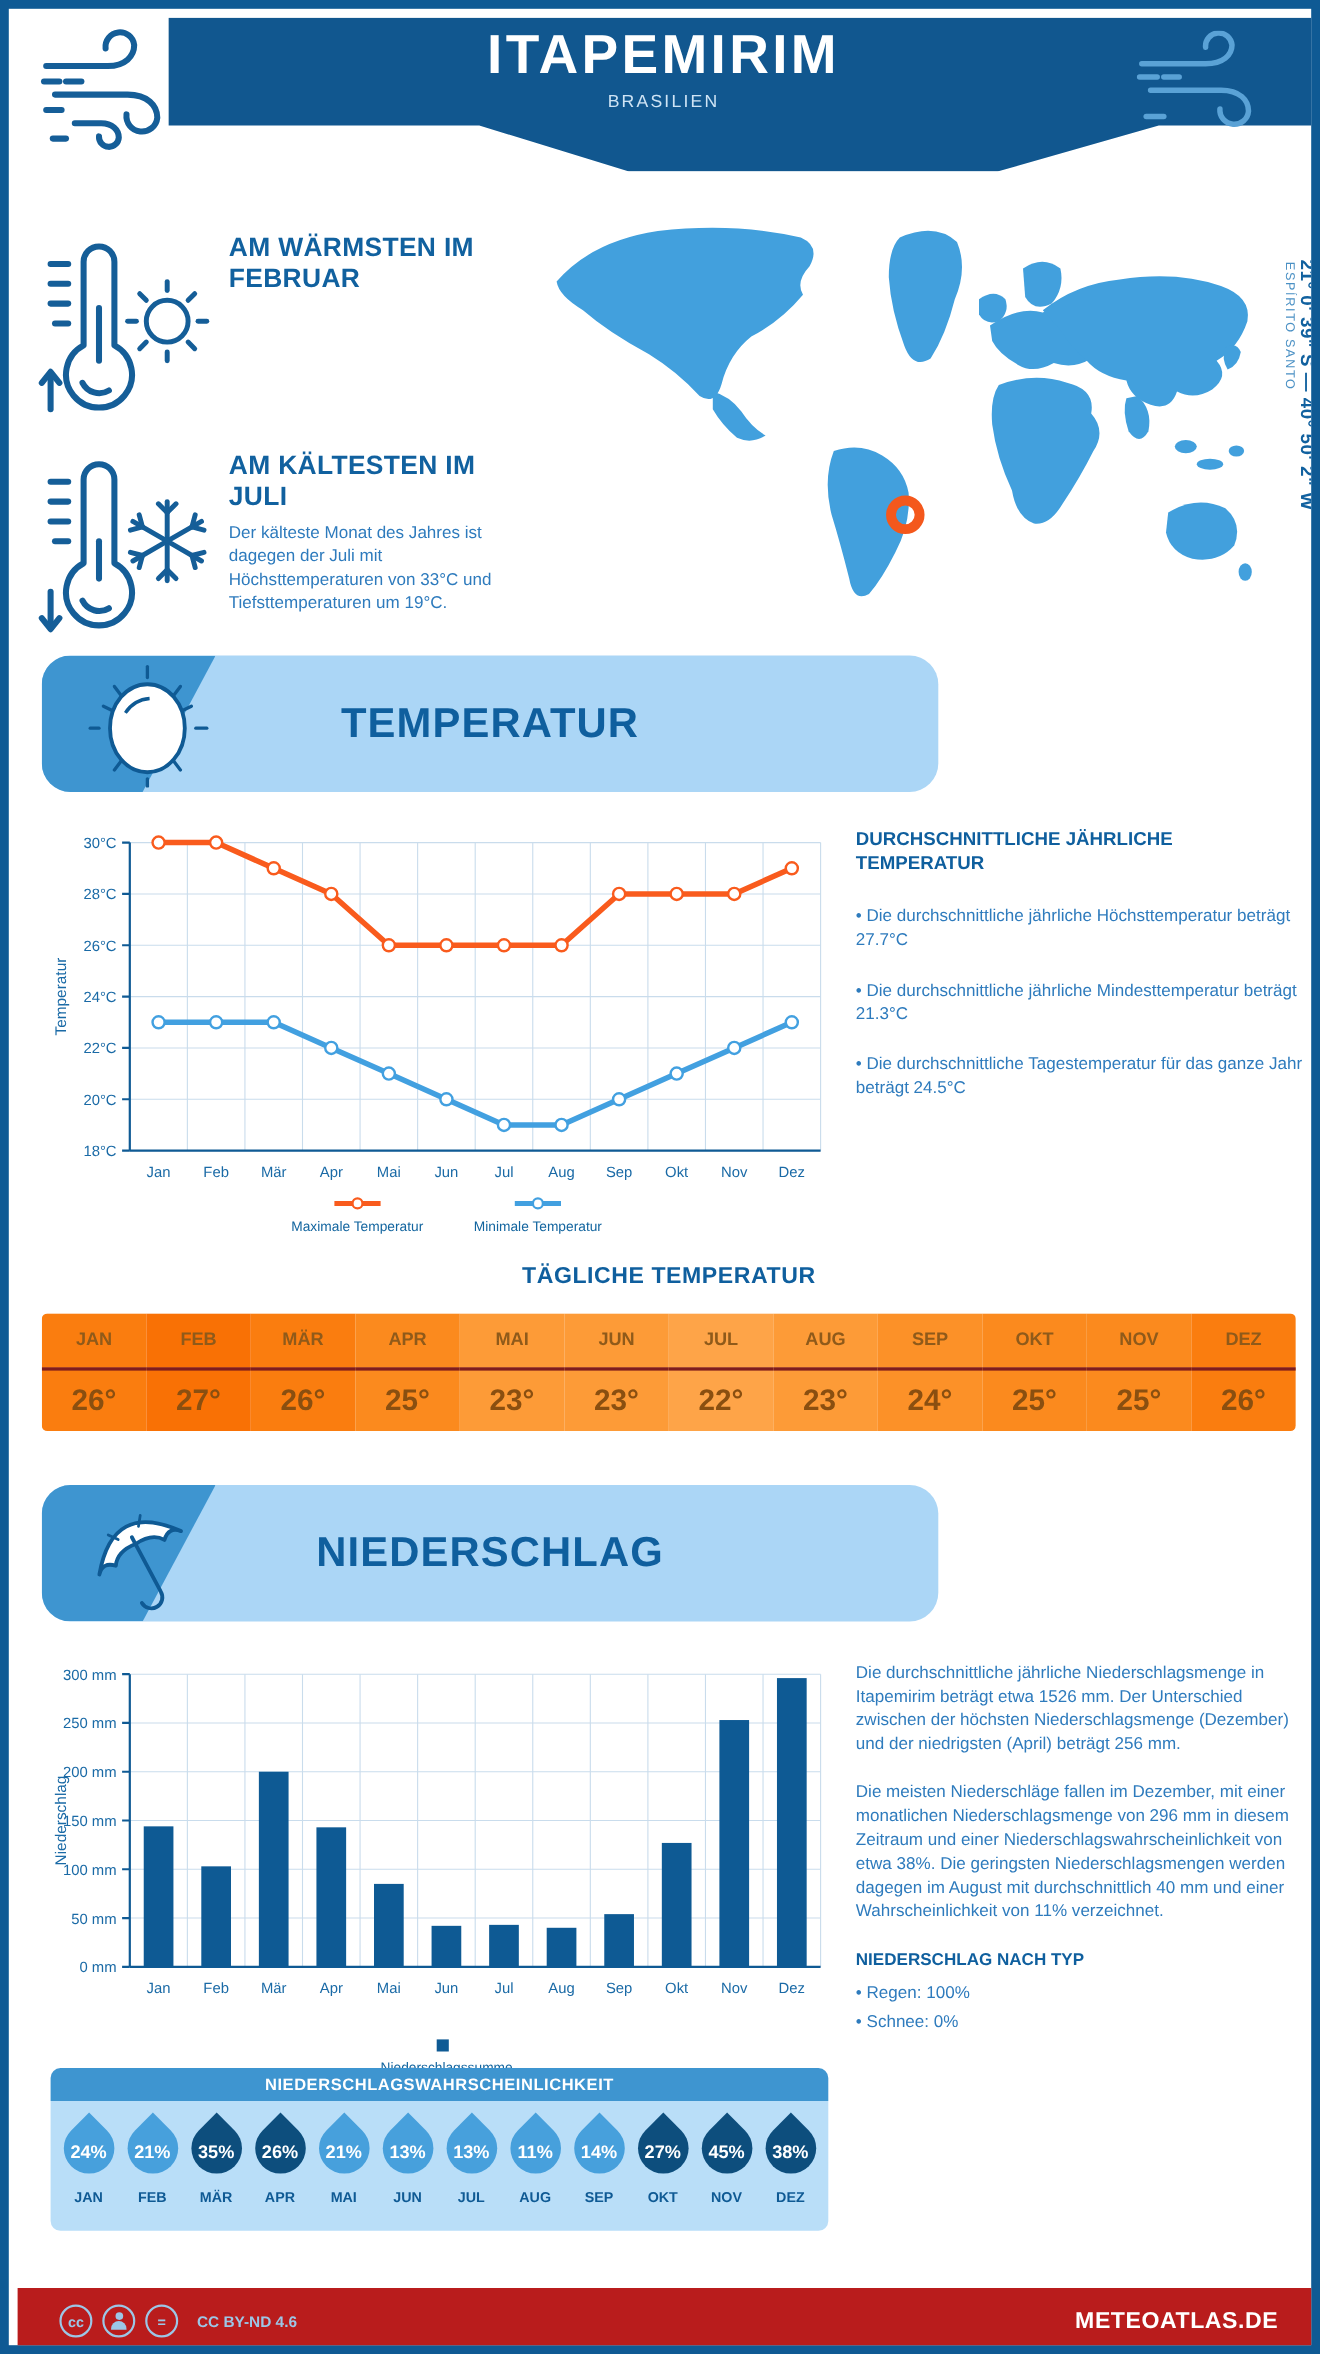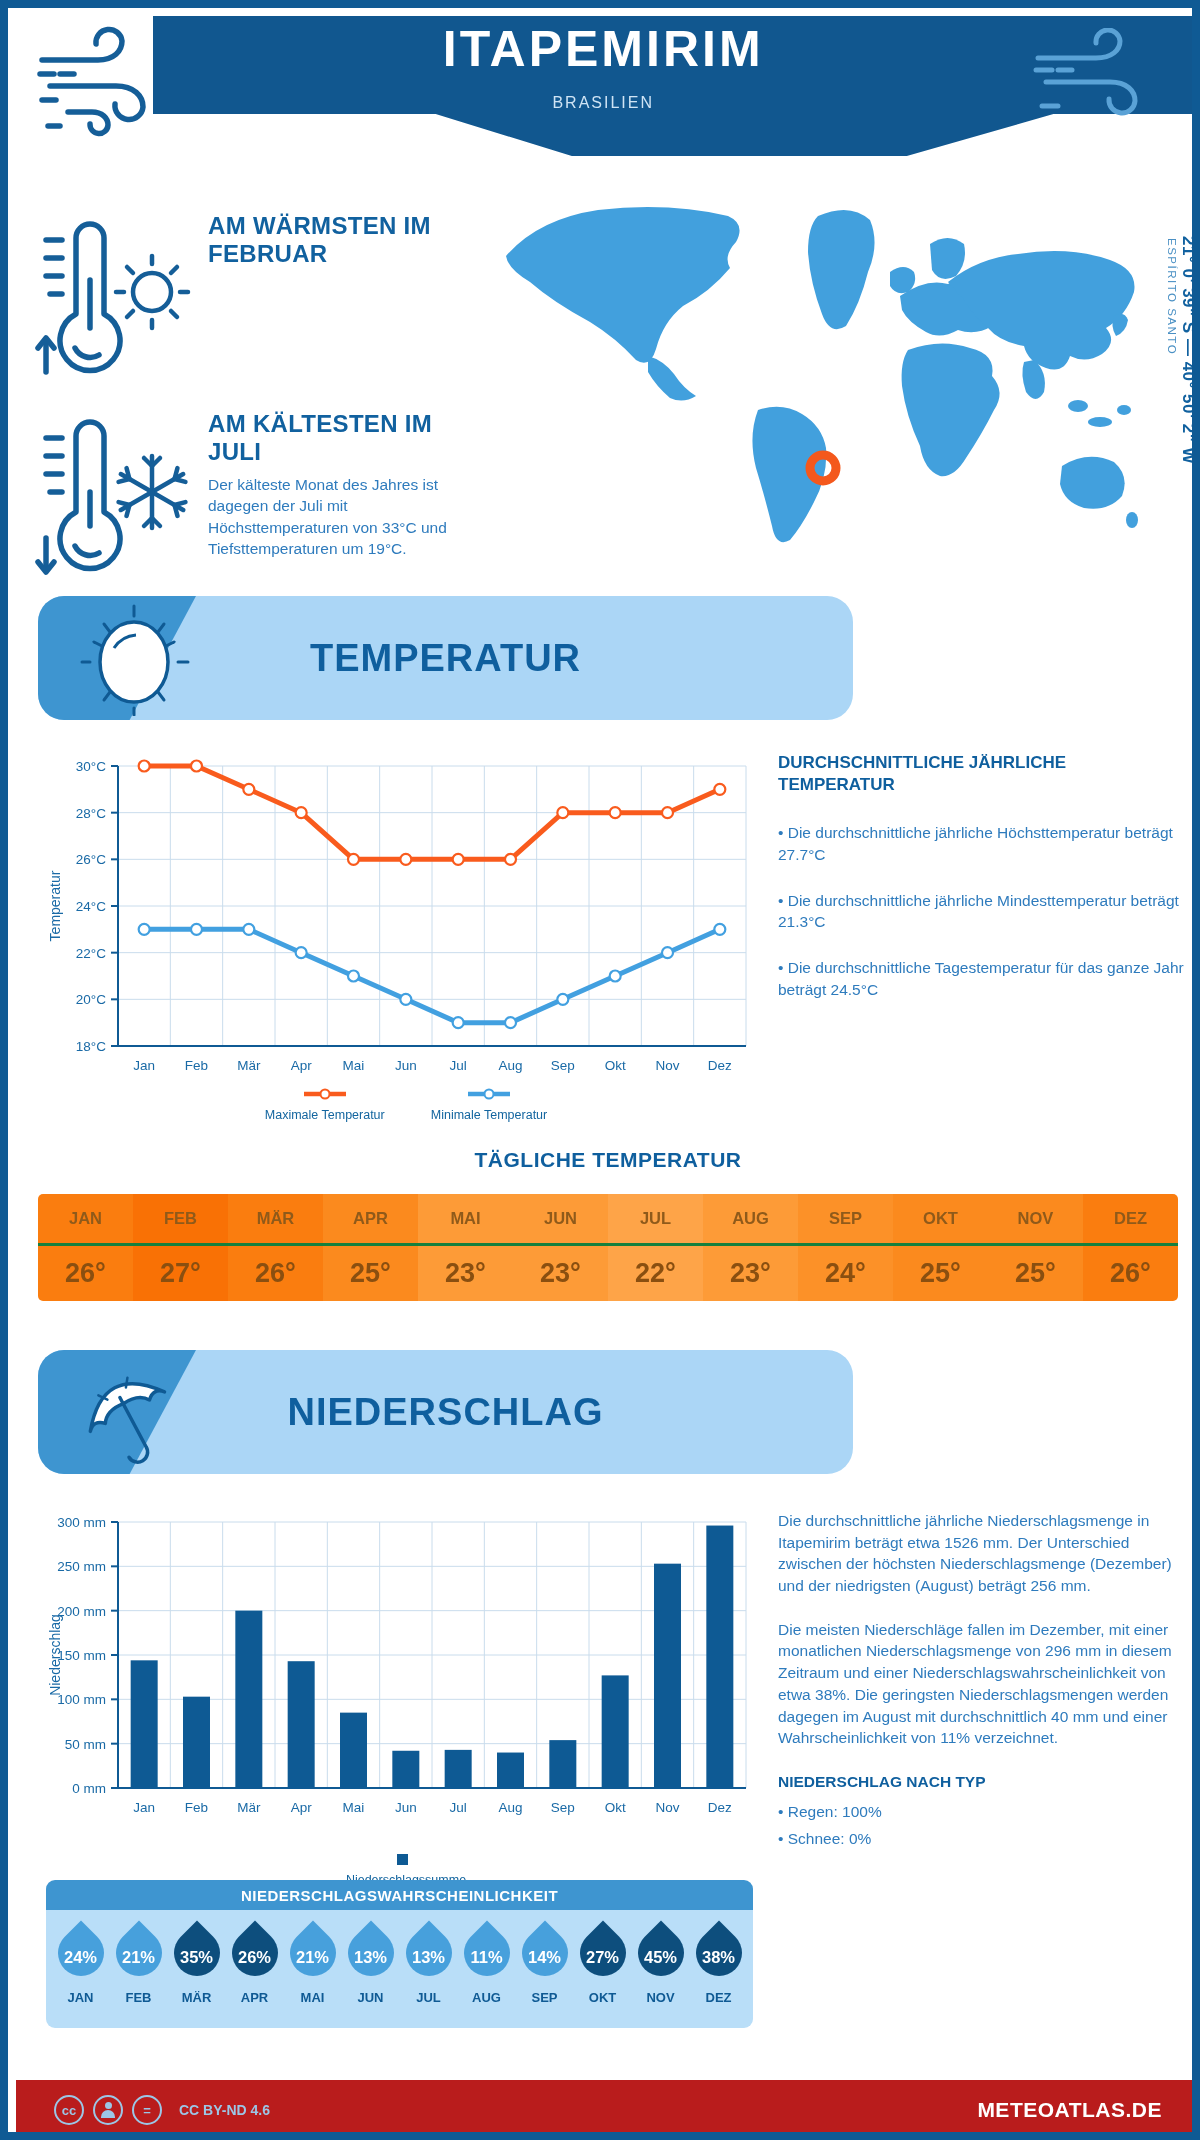--- a/index.html
+++ b/index.html
@@ -7,21 +7,21 @@
   .page{position:relative;width:1200px;height:2140px;background:#fff;border:8px solid #0f5a94;margin:0 auto;overflow:hidden;
         font-family:"Liberation Sans",sans-serif;}
   .inner{position:absolute;left:8px;top:8px;width:1184px;height:2124px;}
   .abs{position:absolute;}
 
   
   .ribbon{left:137px;top:0;width:1047px;height:140px;background:#11578f;
           clip-path:polygon(0 0,100% 0,100% 70%,86% 70%,72% 100%,40% 100%,27% 70%,0 70%);}
   .ribbon-text{left:0;top:0;width:86%;text-align:center;color:#fff;}
   .city{margin-top:4px;font-size:50px;font-weight:bold;letter-spacing:3px;}
-  .country{margin-top:16px;font-size:16px;letter-spacing:2px;color:#cfe4f5;}
+  .country{margin-top:6px;font-size:16px;letter-spacing:2px;color:#cfe4f5;}
   .windL{left:18px;top:6px;}
   .windR{left:1012px;top:12px;}
 
   
   .fact-head{font-size:24px;font-weight:bold;color:#11619f;letter-spacing:.3px;}
   .fact-text{font-size:15.5px;line-height:1.38;color:#2e7bbd;margin-top:8px;}
   .fact1-icons{left:14px;top:200px;}
   .fact1-text{left:192px;top:196px;width:280px;}
   .fact2-icons{left:14px;top:398px;}
   .fact2-text{left:192px;top:394px;width:280px;}
@@ -66,21 +66,21 @@
   .para{margin-bottom:22px;}
   .type-head{font-weight:bold;color:#0f5f9e;margin-bottom:8px;}
   .type-bullet{margin-bottom:6px;}
   .type-bullet:before{content:"• ";}
 
   
   .daily-title{left:22px;top:1132px;width:1140px;text-align:center;font-size:21px;font-weight:bold;color:#0f5f9e;letter-spacing:.5px;}
   .dtable{left:22px;top:1178px;width:1140px;border-radius:5px;overflow:hidden;display:grid;grid-template-columns:repeat(12,1fr);}
   .dcell{display:flex;align-items:center;justify-content:center;}
   .dcell.h{height:49px;font-size:16.5px;font-weight:bold;color:#8f5a1a;}
-  .dcell.v{height:58px;font-size:27px;font-weight:bold;color:#8a4f10;border-top:3px solid #15803d;}
+  .dcell.v{height:58px;font-size:27px;font-weight:bold;color:#8a4f10;border-top:3px solid #7f1d1d;}
 
   
   .prob-head{left:30px;top:1864px;width:707px;height:30px;background:#3e95d0;border-radius:9px 9px 0 0;
              display:flex;align-items:center;justify-content:center;color:#fff;font-weight:bold;font-size:15px;letter-spacing:.5px;}
   .prob-body{left:30px;top:1894px;width:707px;height:118px;background:#b9def8;border-radius:0 0 9px 9px;
              display:flex;justify-content:space-between;padding:10px 6px 0 6px;}
   .drop-col{width:57px;display:flex;flex-direction:column;align-items:center;}
   .drop{position:relative;width:62px;height:64px;}
   .tear{position:absolute;left:8px;top:10px;width:46px;height:46px;background:#47a0dc;border-radius:0 50% 50% 50%;transform:rotate(45deg);}
   .drop.dark .tear{background:#0d4e7d;}
@@ -464,21 +464,21 @@
         <rect x="660.3333333333334" y="21.54666666666668" width="27" height="262.4533333333333" fill="#0e5a94"></rect>
       </svg>
   <div class="abs bar-legend">
     <span class="legend-item">
       <span class="sq"></span>
       <span>Niederschlagssumme</span>
     </span>
   </div>
 
   <div class="abs col-right col-prec">
-    <div class="para">Die durchschnittliche jährliche Niederschlagsmenge in Itapemirim beträgt etwa 1526 mm. Der Unterschied zwischen der höchsten Niederschlagsmenge (Dezember) und der niedrigsten (August) beträgt 256 mm.</div>
+    <div class="para">Die durchschnittliche jährliche Niederschlagsmenge in Itapemirim beträgt etwa 1526 mm. Der Unterschied zwischen der höchsten Niederschlagsmenge (Dezember) und der niedrigsten (April) beträgt 256 mm.</div>
     <div class="para">Die meisten Niederschläge fallen im Dezember, mit einer monatlichen Niederschlagsmenge von 296 mm in diesem Zeitraum und einer Niederschlagswahrscheinlichkeit von etwa 38%. Die geringsten Niederschlagsmengen werden dagegen im August mit durchschnittlich 40 mm und einer Wahrscheinlichkeit von 11% verzeichnet.</div>
     <div class="type-head">NIEDERSCHLAG NACH TYP</div>
     <div class="type-bullet">Regen: 100%</div>
     <div class="type-bullet">Schnee: 0%</div>
   </div>
 
   <div class="abs prob-head">NIEDERSCHLAGSWAHRSCHEINLICHKEIT</div>
   <div class="abs prob-body" id="probBody">
         <div class="drop-col">
           <div class="drop">

